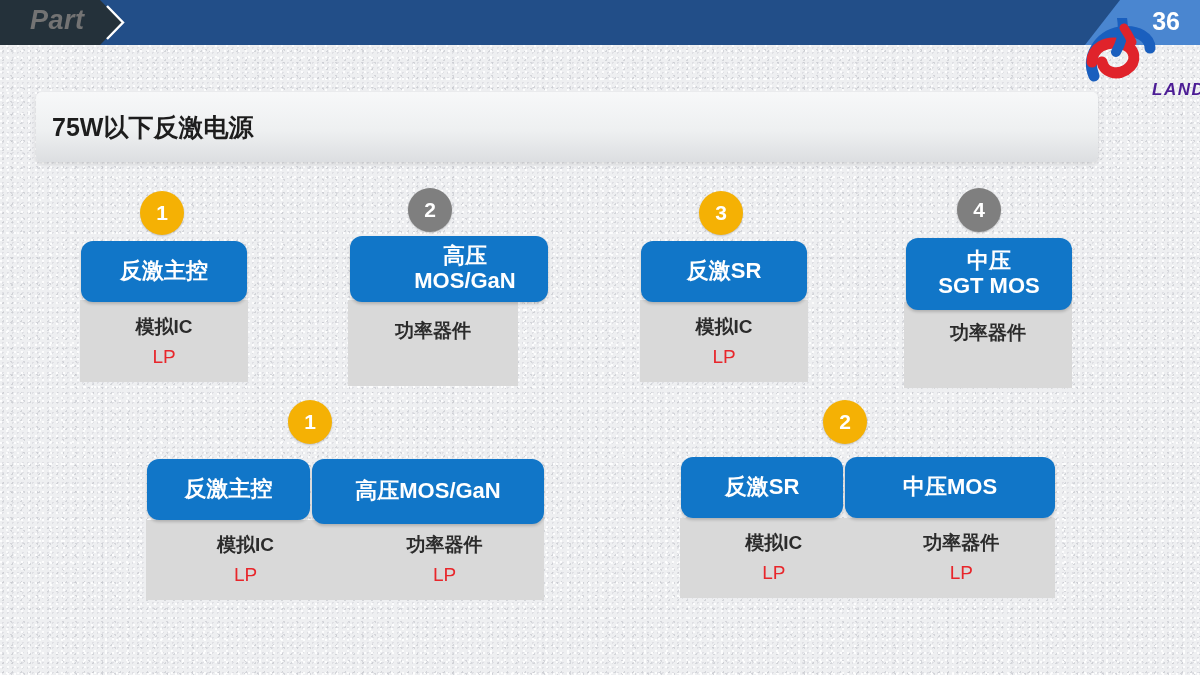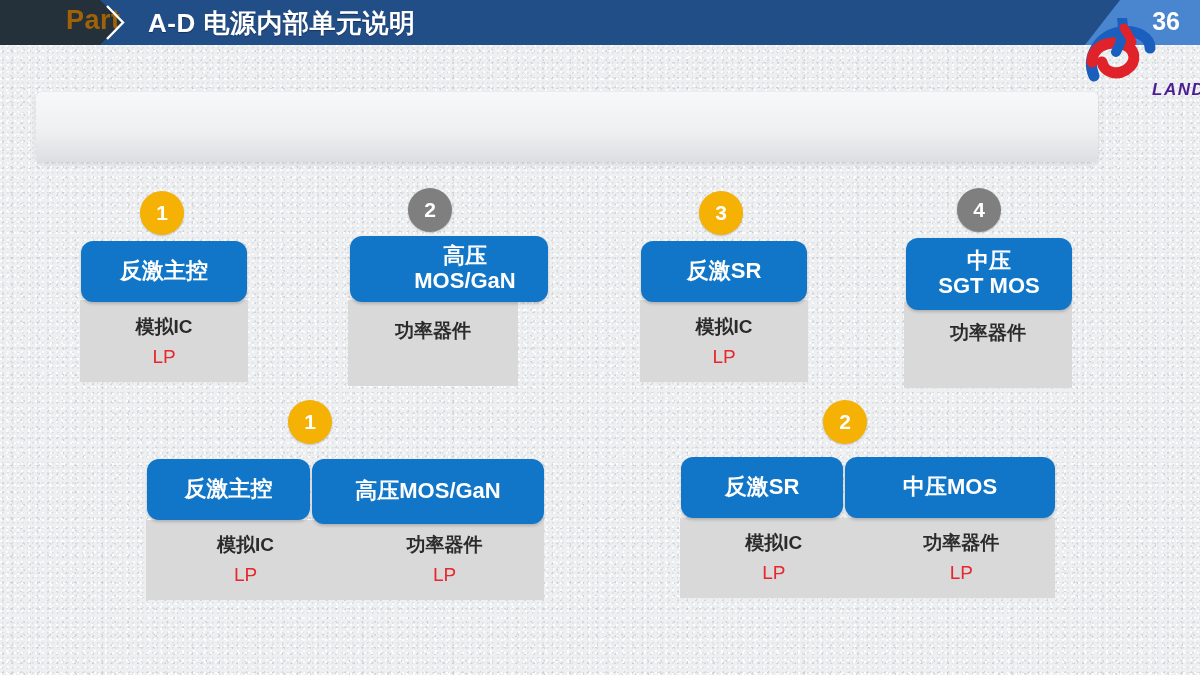--- a/index.html
+++ b/index.html
@@ -34,23 +34,22 @@
   .hdr-dark{
     position:absolute;left:0;top:0;width:122px;height:45px;background:#24313a;
     clip-path:polygon(0 0, 100px 0, 122px 22.5px, 100px 45px, 0 45px);
   }
   .hdr-chevron{
     position:absolute;left:103px;top:0;width:26px;height:45px;
     z-index:2;
   }
   .hdr-part{
     position:absolute;left:30px;top:5px;
-    font-size:27px;font-weight:bold;color:#a16207;
+    font-size:27px;font-weight:bold;color:#737373;font-style:italic;
     letter-spacing:.5px;
-    margin-left:36px;
   }
   .hdr-title{
     position:absolute;left:148px;top:6px;
     font-size:26px;font-weight:bold;color:#ffffff;letter-spacing:.5px;
     text-shadow:0 1px 1px rgba(0,0,0,.35);
   }
   .hdr-pagenum{
     position:absolute;right:20px;top:7px;
     font-size:25px;font-weight:bold;color:#ffffff;
   }
@@ -121,35 +120,35 @@
 <div id="bg-texture"></div>
 
 <div id="header">
   <div class="hdr-lightblue"></div>
   <div class="hdr-mainblue"></div>
   <div class="hdr-dark"></div>
   <svg class="hdr-chevron" viewBox="0 0 26 45">
     <polyline points="4,6 20,22.5 4,39" fill="none" stroke="#ffffff" stroke-width="2.4"></polyline>
   </svg>
   <div class="hdr-part">Part</div>
-  <div class="hdr-title">A-D 电源内部单元说明</div>
   <div class="hdr-pagenum">36</div>
 </div>
 
 <div id="logo">
   <svg width="120" height="70" viewBox="0 0 120 70">
     <path d="M18 58 C10 40 22 18 44 14 C62 11 74 20 74 30" fill="none" stroke="#1a5fbe" stroke-width="11" stroke-linecap="round"></path>
     <path d="M16 44 C16 30 30 22 46 26 C60 30 62 44 50 52 C40 58 28 54 26 44" fill="none" stroke="#e0232b" stroke-width="11" stroke-linecap="round"></path>
     <path d="M46 0 C48 12 46 24 40 34" fill="none" stroke="#1a5fbe" stroke-width="10" stroke-linecap="round"></path>
     <path d="M48 10 C52 16 54 20 56 24" fill="none" stroke="#e0232b" stroke-width="9" stroke-linecap="round"></path>
   </svg>
   <div class="landp">LANDP</div>
 </div>
 
 <div id="subtitle-panel">
+  <span class="sub-main">75W以下反激电源</span>
 </div>
 
 <div class="card">
   <div class="badge orange" style="left:140px;top:191px;">1</div>
   <div class="body-box" style="left:80px;top:300px;width:168px;height:68px;padding-top:14px;">
     <span class="body-line">模拟IC</span>
     <span class="body-lp">LP</span>
   </div>
   <div class="hdr-box" style="left:81px;top:241px;width:166px;height:61px;font-size:22px;">反激主控</div>
 </div>

